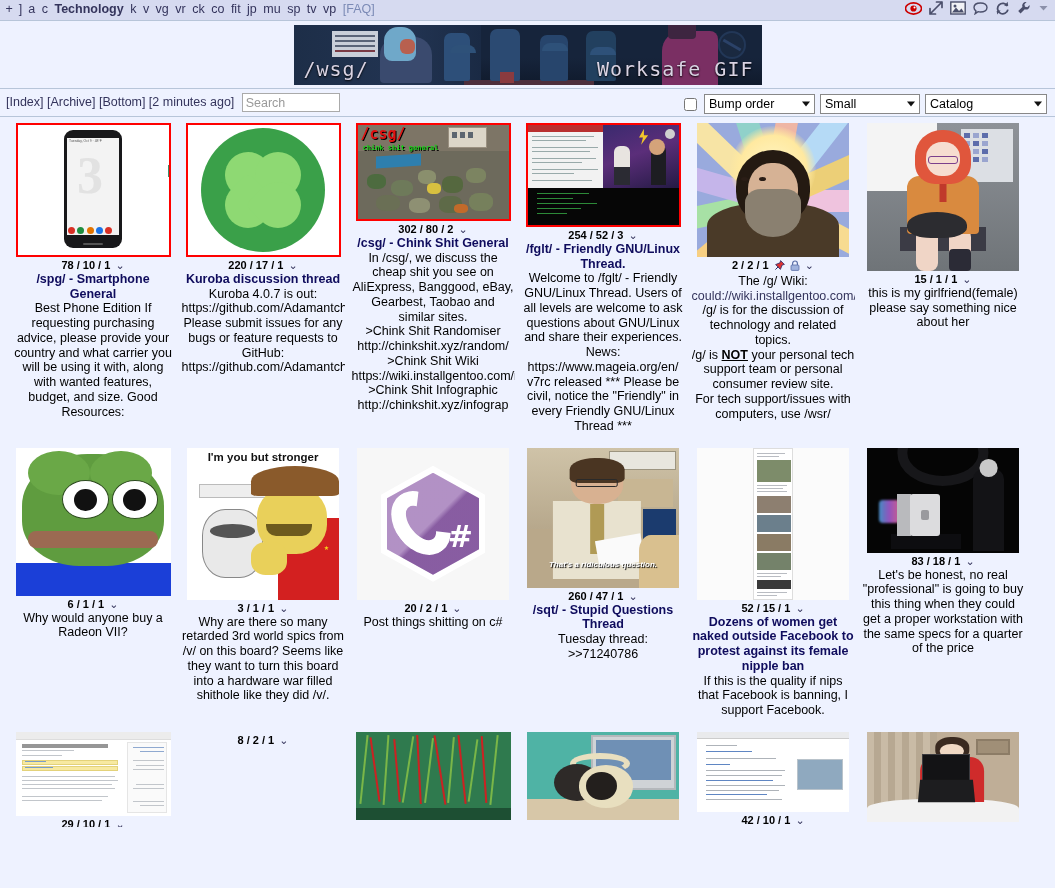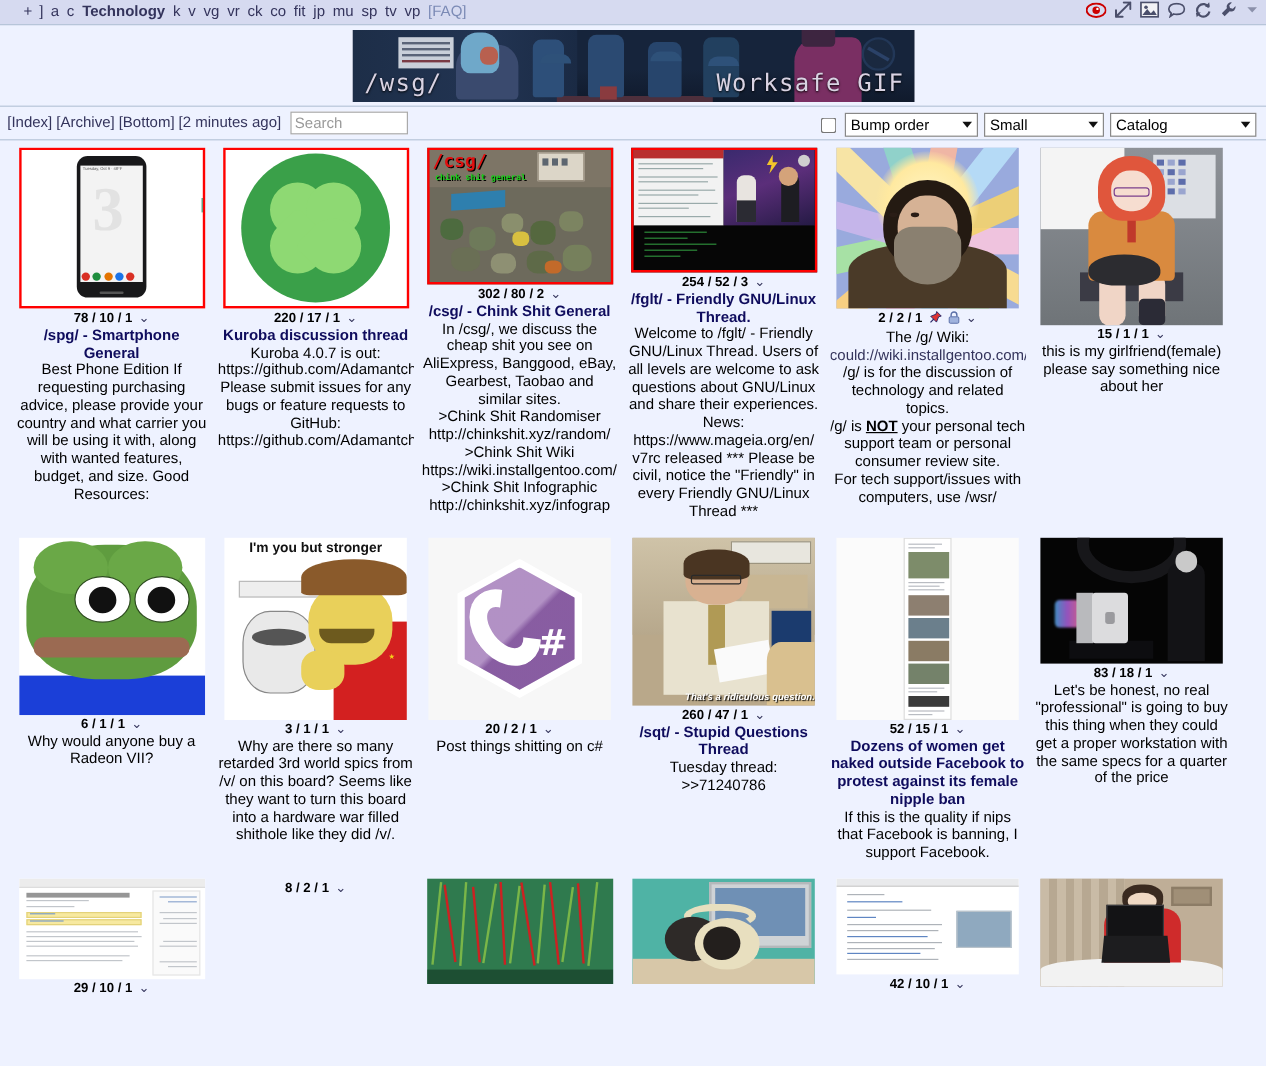--- a/index.html
+++ b/index.html
@@ -19,21 +19,21 @@
     position: relative;
     height: 21px;
     background: #d6daf0;
     border-bottom: 1px solid #b7c5d9;
     font-size: 12.5px;
     color: #34345c;
     white-space: nowrap;
     padding: 2px 4px 0 4px;
     overflow: hidden;
   }
-  #boardnav .nav-left { display: inline-block; margin-left: 14px; }
+  #boardnav .nav-left { display: inline-block; }
   #boardnav a {
     color: #34345c;
     text-decoration: none;
     padding: 0 1.5px;
   }
   #boardnav .sep { color: #34345c; padding: 0 1px; }
   #boardnav .current { font-weight: bold; }
   #boardnav .faq { color: #7b8ab5; }
   #boardnav .nav-right {
     position: absolute;
@@ -346,21 +346,21 @@
   .t-dw .hair { position:absolute; left:46%; top:7%; transform:translateX(-50%); width:36%; height:18%;
      background:#4a3522; border-radius:46% 46% 18% 18%;}
   .t-dw .glass { position:absolute; left:46%; top:22%; transform:translateX(-50%); width:28%; height:6%;
      border:1.4px solid #2a2a2a; border-radius:2px;}
   .t-dw .shirt { position:absolute; left:46%; top:38%; transform:translateX(-50%); width:58%; height:56%;
      background:#e8e2cf;}
   .t-dw .tie { position:absolute; left:46%; top:40%; transform:translateX(-50%); width:9%; height:36%;
      background:#b09a55;}
   .t-dw .arm { position:absolute; right:0; bottom:0; width:26%; height:38%; background:#d9c08f; border-radius:30% 0 0 0;}
   .t-dw .paper { position:absolute; left:46%; bottom:16%; width:30%; height:20%; background:#fafafa; transform:rotate(-10deg);}
-  .t-dw .sub { position:absolute; left:0; bottom:2px; width:100%; text-align:right;
+  .t-dw .sub { position:absolute; left:0; bottom:18px; width:100%; text-align:center;
      color:#fff; font-size:8px; font-style:italic; font-weight:bold; text-shadow:1px 1px 1px #000;}
 
   
   .t-art { background:#fbfbfb; }
   .t-art .col { position:absolute; left:50%; top:0; transform:translateX(-50%);
      width:40px; height:100%; background:#fff; border:1px solid #ddd;}
   .t-art .ln { position:absolute; left:3px; height:1px; background:#b9bcc2;}
   .t-art .im { position:absolute; left:3px; width:34px; background:#7d8c6a;}
 
   
@@ -605,21 +605,21 @@
       <span class="chev">⌄</span>
     </div>
     <span class="subject">Kuroba discussion thread</span>
     <span class="teaser">Kuroba 4.0.7 is out:
 https://github.com/Adamantcheese/Kuroba/releases
 Please submit issues for any bugs or feature requests to GitHub:
 https://github.com/Adamantcheese/Kuroba/issues</span>
   </div>
 
   <div class="thread clip-r1">
-    <div class="thumb sticky t-trash" style="width:155px;height:114px;">
+    <div class="thumb sticky t-trash" style="width:155px;height:98px;">
       <div class="sky"></div>
       <div class="hut">
           <i></i>
         </div>
       <div class="tarp"></div>
       <div class="jnk" style="left:6%;  top:52%; width:13%; height:16%; background:#4d6b3f;"></div>
       <div class="jnk" style="left:22%; top:58%; width:15%; height:18%; background:#6e7a5a;"></div>
       <div class="jnk" style="left:40%; top:48%; width:12%; height:15%; background:#8a8f6d;"></div>
       <div class="jnk" style="left:56%; top:54%; width:14%; height:18%; background:#55683f;"></div>
       <div class="jnk" style="left:72%; top:46%; width:13%; height:16%; background:#7c8461;"></div>

